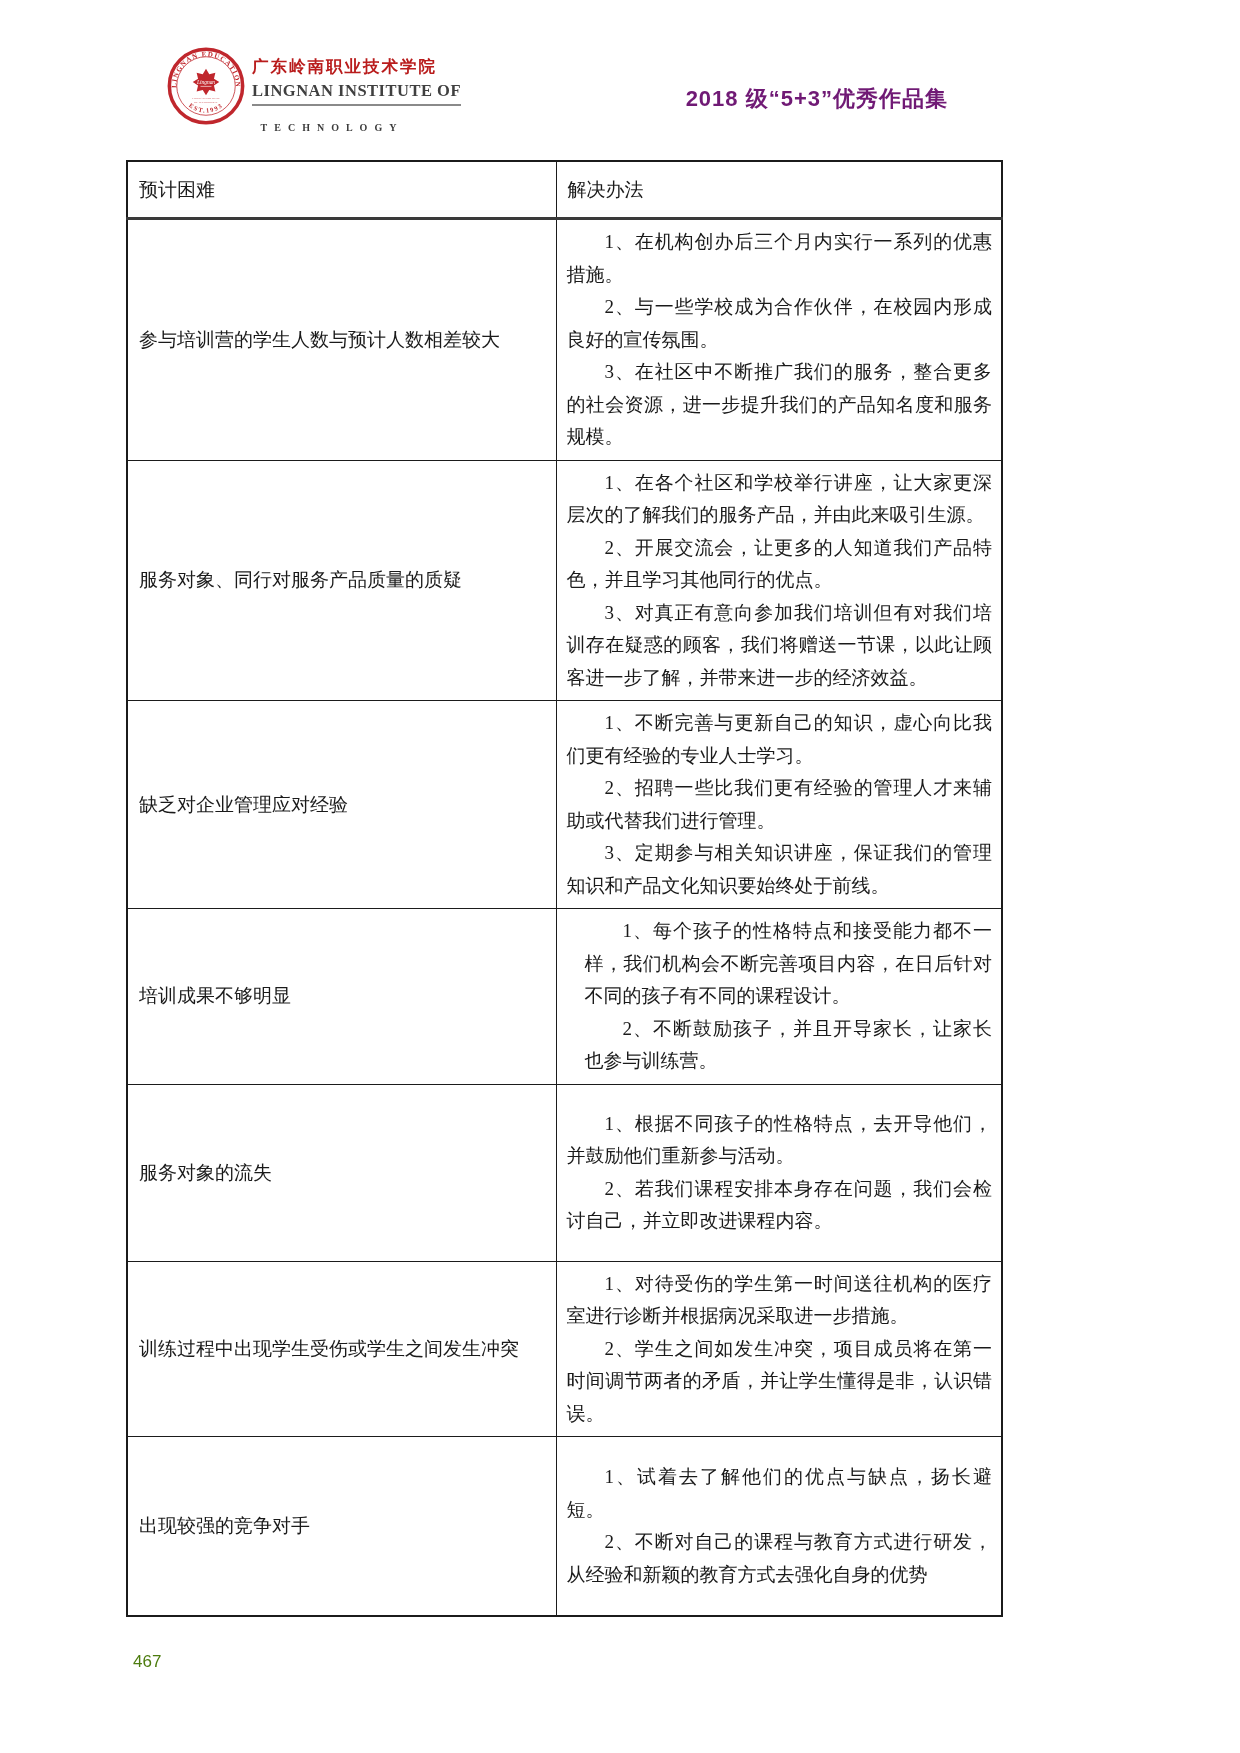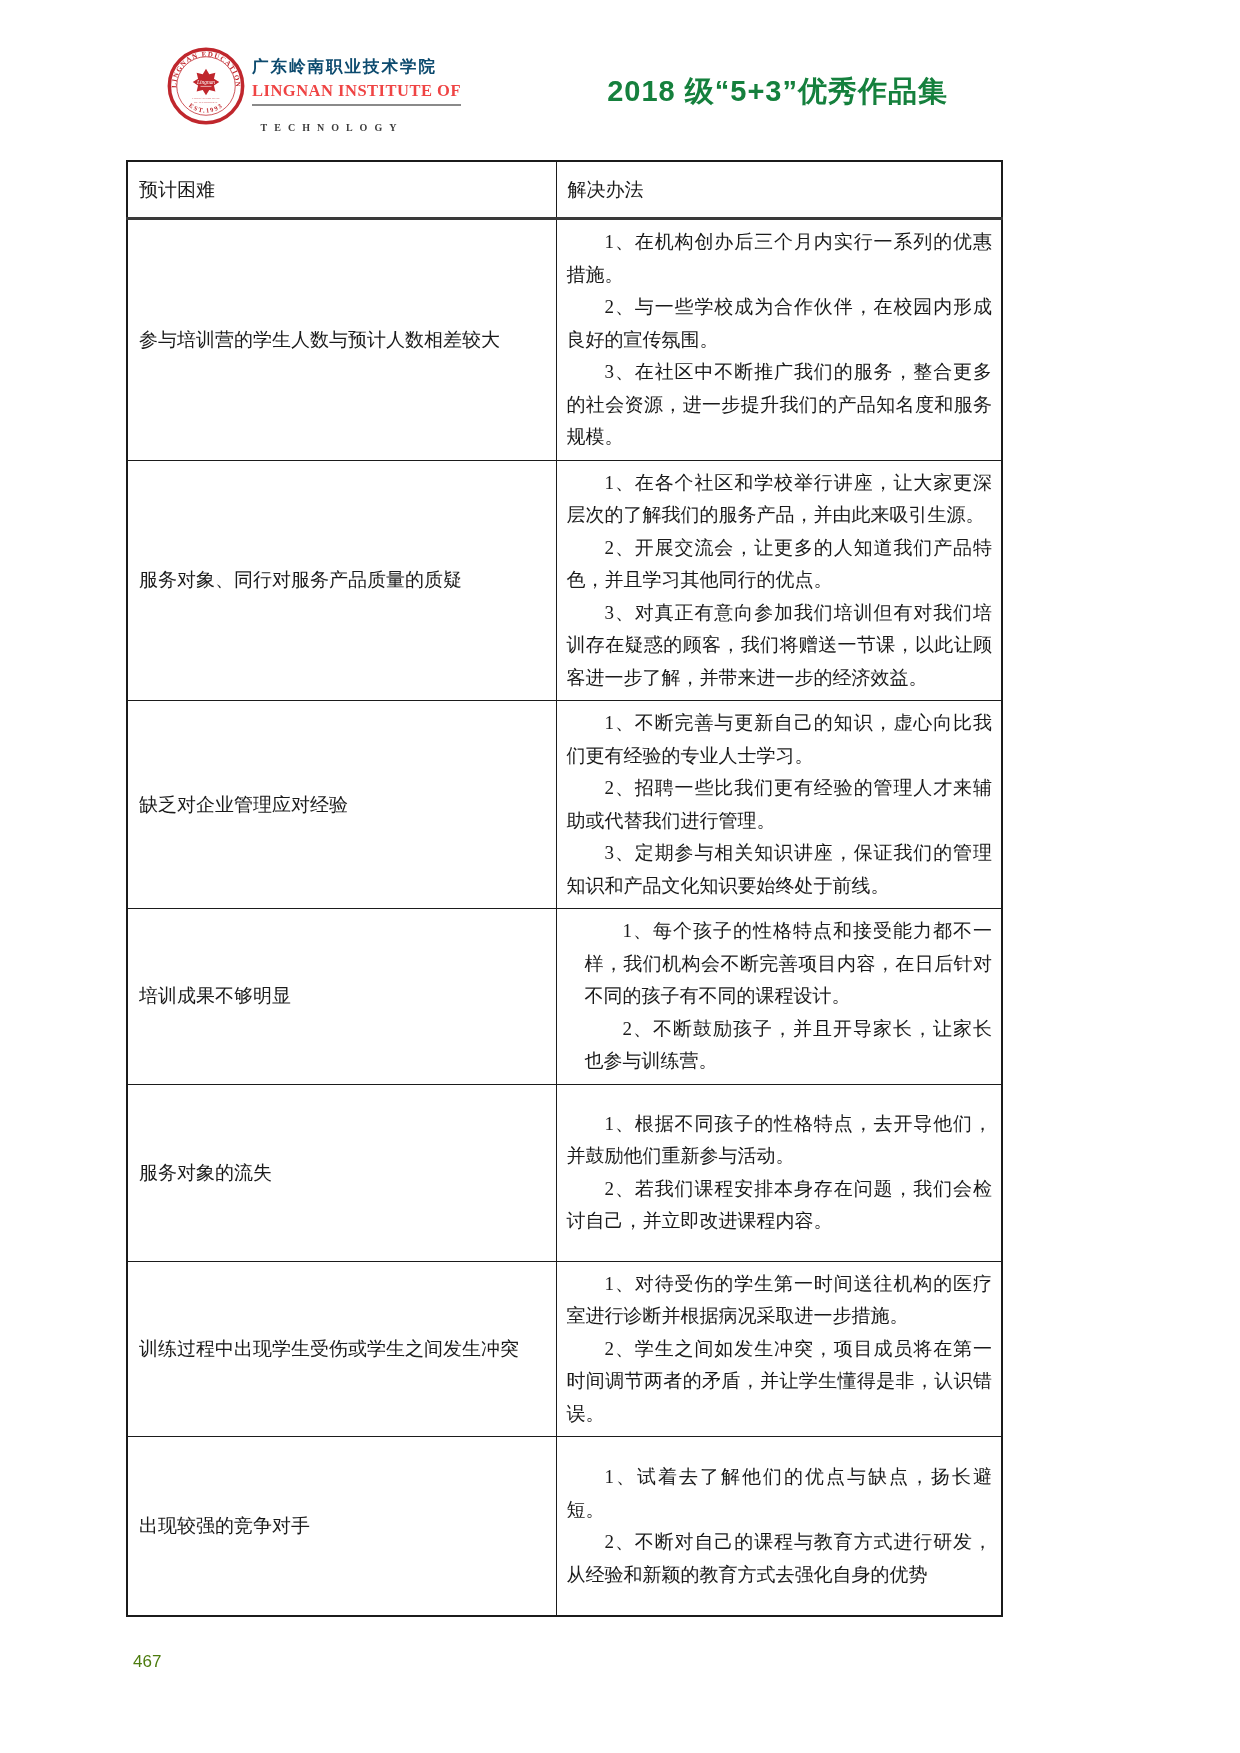--- a/index.html
+++ b/index.html
@@ -13,41 +13,41 @@
   }
 
   
   .page-header { position: absolute; left: 0; top: 0; width: 1240px; height: 140px; }
 
   .seal { position: absolute; left: 167px; top: 47px; width: 78px; height: 78px; }
 
   .logo-text { position: absolute; left: 252px; top: 56px; width: 200px; }
   .logo-cn {
     font-family: "Liberation Sans", "DejaVu Sans", sans-serif;
-    font-size: 16.5px; color: #0c4a6e; letter-spacing: 2px; font-weight: 600;
+    font-size: 16.5px; color: #b91c1c; letter-spacing: 2px; font-weight: 600;
     white-space: nowrap;
   }
   .logo-en1 {
     margin-top: 3px;
     font-family: "Liberation Serif", serif;
-    font-size: 16.5px; font-weight: 700; color: #ef4444; letter-spacing: 0.5px;
+    font-size: 16.5px; font-weight: 700; color: #404040; letter-spacing: 0.5px;
     padding-bottom: 3px; border-bottom: 2px solid #8a8a8a;
     white-space: nowrap; display: inline-block;
   }
   .logo-en2 {
     margin-top: 16px;
     font-family: "Liberation Serif", serif;
     font-size: 10px; font-weight: 600; color: #3c3c3c; letter-spacing: 7px;
     text-align: center; width: 160px;
   }
 
   .doc-title {
-    position: absolute; top: 72px; right: 292px;
+    position: absolute; top: 84px; right: 292px;
     font-family: "Liberation Sans", "DejaVu Sans", sans-serif;
-    font-size: 29px; font-weight: 700; color: #15803d;
+    font-size: 22px; font-weight: 700; color: #701a75;
     letter-spacing: 1px; white-space: nowrap;
   }
 
   
   .doc-table {
     position: absolute; left: 126px; top: 160px;
     width: 875px;
     border-collapse: collapse; table-layout: fixed;
     border: 2px solid #1b1b1b;
   }

